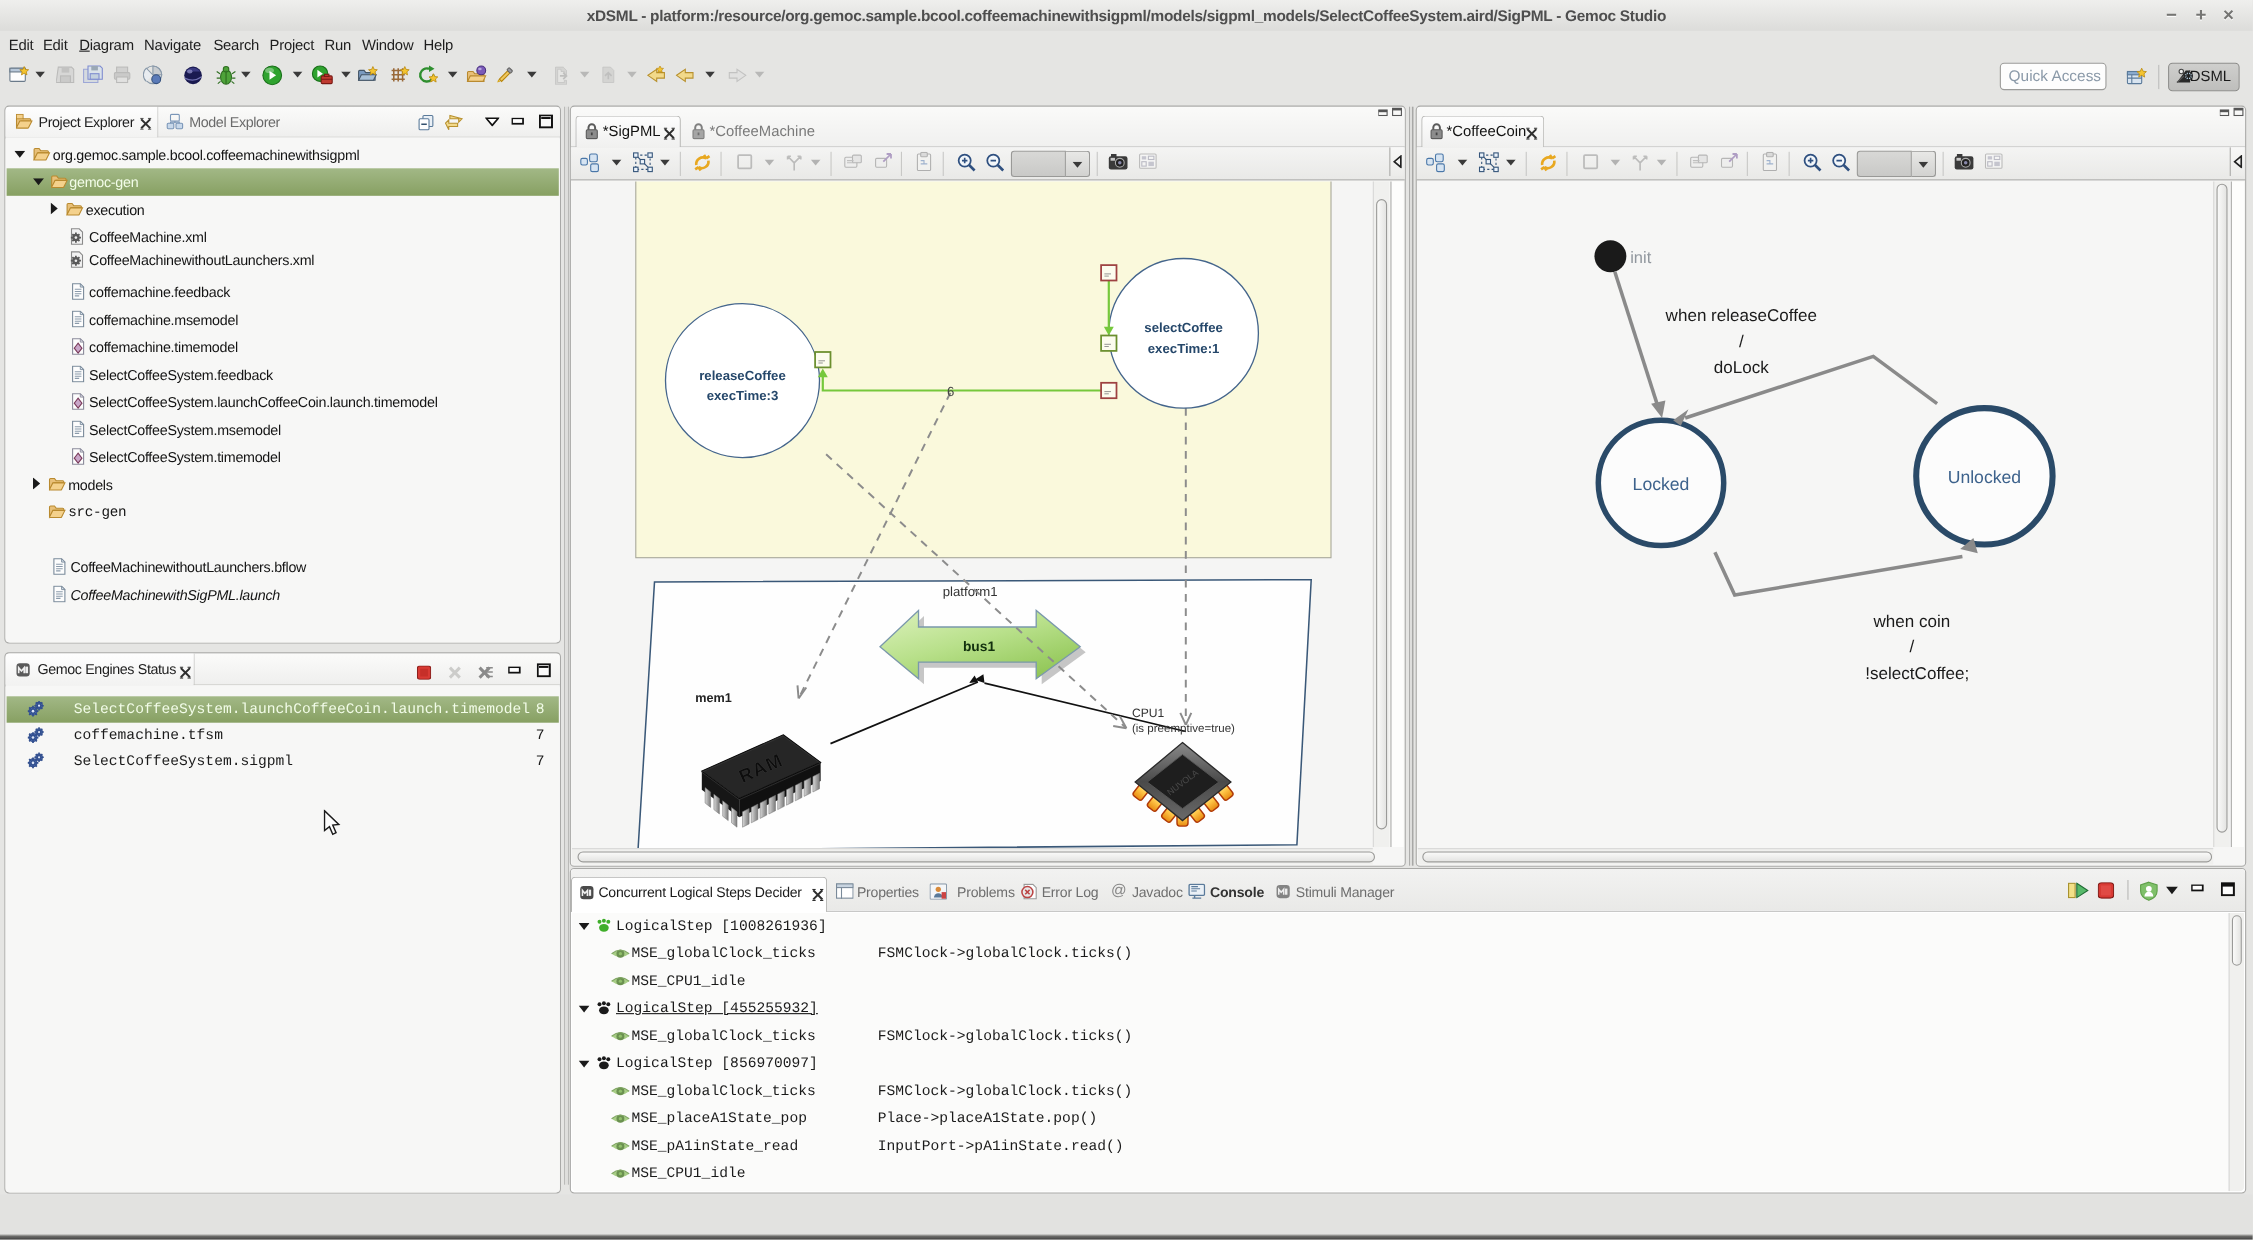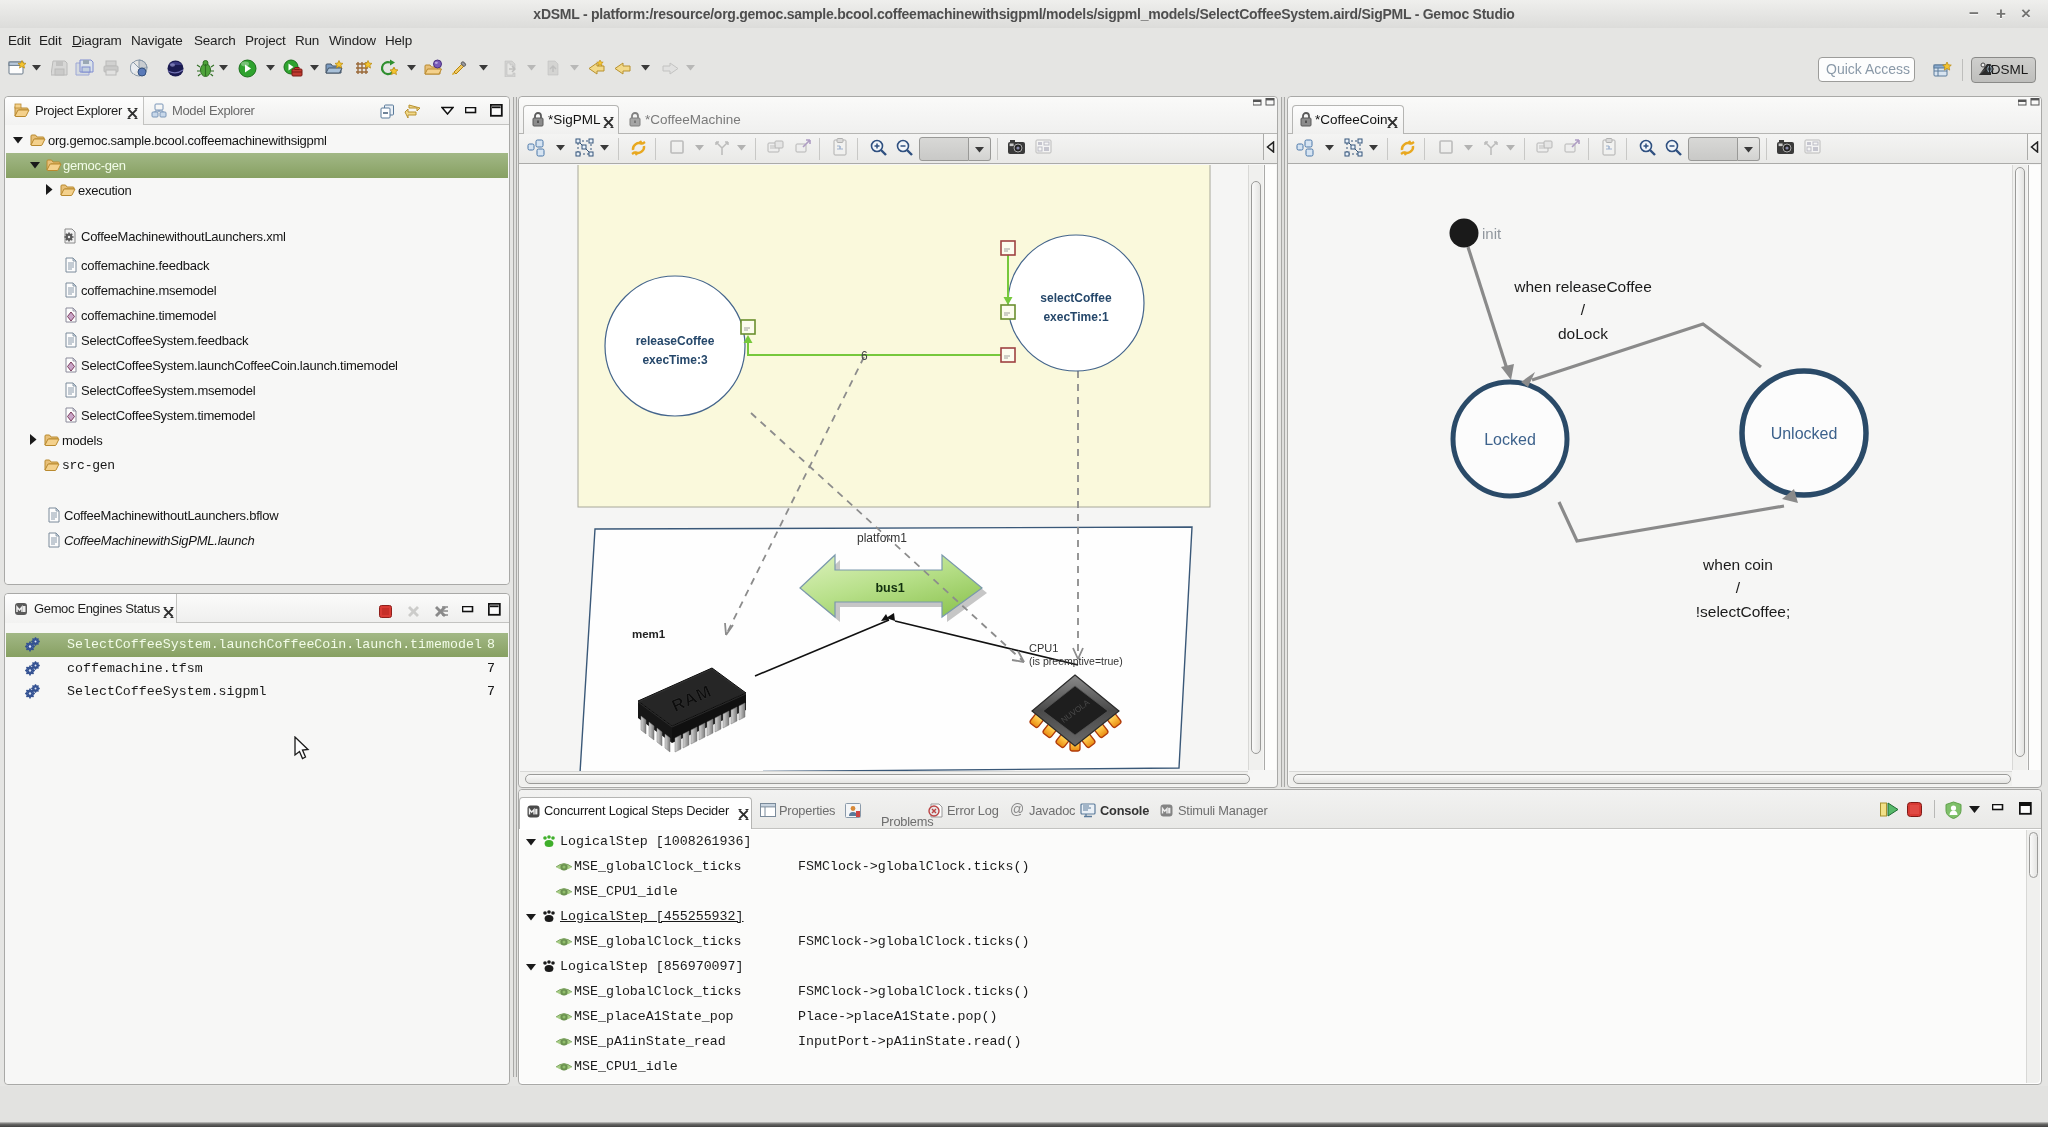--- a/index.html
+++ b/index.html
@@ -341,20 +341,26 @@
         <span class="abs" style="left:42px;">org.gemoc.sample.bcool.coffeemachinewithsigpml</span>
       </div>
     <div class="trow" style="top:52px;">
         <svg class="abs" style="left:40px;top:6px;" width="7" height="11">
           <path d="M0,0 l6.5,5.5 L0,11 z" fill="#1A1A1A"></path>
         </svg>
         <svg class="abs" style="left:54px;top:4px;" width="17" height="17">
           <use href="#folder"></use>
         </svg>
         <span class="abs" style="left:72px;">execution</span>
+      </div>
+    <div class="trow" style="top:77px;">
+        <svg class="abs" style="left:56px;top:4px;" width="16" height="16">
+          <use href="#filexml"></use>
+        </svg>
+        <span class="abs" style="left:75px;">CoffeeMachine.xml</span>
       </div>
     <div class="trow" style="top:98px;">
         <svg class="abs" style="left:56px;top:4px;" width="16" height="16">
           <use href="#filexml"></use>
         </svg>
         <span class="abs" style="left:75px;">CoffeeMachinewithoutLaunchers.xml</span>
       </div>
     <div class="trow" style="top:127px;">
         <svg class="abs" style="left:57px;top:4px;" width="16" height="16">
           <use href="#filetext"></use>
@@ -892,21 +898,21 @@
         <rect x="0.5" y="0.5" width="15" height="3.4" fill="#C8D4E0" stroke="#7A8A9A"></rect>
         <path d="M5,4 v10" stroke="#7A8A9A"></path>
       </svg>
     <div class="abs bttxt" style="left:260px;top:13px;color:#6E6E6E;">Properties</div>
     <svg class="abs" style="left:326px;top:13px;" width="16" height="15">
         <rect x="0.5" y="0.5" width="15" height="14" rx="1" fill="#F4F6F8" stroke="#8A9AAA"></rect>
         <circle cx="8" cy="5.5" r="2.4" fill="#D88A3A"></circle>
         <path d="M4,13 a4,4 0 0 1 8,0 z" fill="#5A7A9A"></path>
         <rect x="11" y="8" width="4" height="6" fill="#C44"></rect>
       </svg>
-    <div class="abs bttxt" style="left:362px;top:13px;color:#6E6E6E;margin-top:11px;">Problems</div>
+    <div class="abs bttxt" style="left:351px;top:13px;color:#6E6E6E;">Problems</div>
     <svg class="abs" style="left:409px;top:13px;" width="16" height="16">
         <path d="M3,1 h8 l3,3 v10 h-11 z" fill="#FDFDFD" stroke="#999"></path>
         <circle cx="6" cy="8" r="5" fill="#E8E8E8" stroke="#B44" stroke-width="1.4"></circle>
         <path d="M4,6 l4,4 m0,-4 l-4,4" stroke="#B44" stroke-width="1.4"></path>
       </svg>
     <div class="abs bttxt" style="left:428px;top:13px;color:#6E6E6E;">Error Log</div>
     <div class="abs" style="left:491px;top:11px;font-size:14px;color:#888;">@</div>
     <div class="abs bttxt" style="left:510px;top:13px;color:#6E6E6E;">Javadoc</div>
     <svg class="abs" style="left:561px;top:13px;" width="16" height="15">
         <rect x="1" y="1" width="14" height="10" rx="1" fill="#EAF0F6" stroke="#5A7A9A" stroke-width="1.2"></rect>

